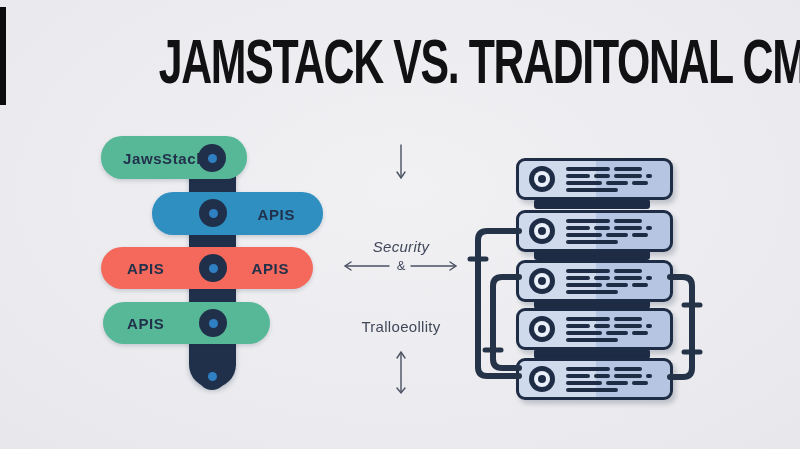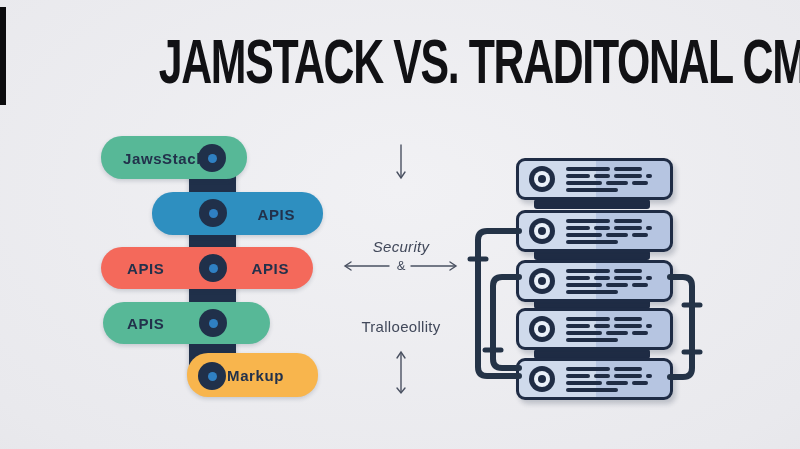--- a/index.html
+++ b/index.html
@@ -81,23 +81,20 @@
   </div>
   <div class="pill" style="left: 152px; top: 192px; width: 171px; height: 43px; background: rgb(46, 143, 192);">
     <span style="right:28px;left:auto;">APIS</span>
   </div>
   <div class="pill" style="left: 101px; top: 247px; width: 212px; height: 42px; background: rgb(244, 105, 91);">
     <span style="left:26px;">APIS</span>
     <span style="right:24px;left:auto;">APIS</span>
   </div>
   <div class="pill" style="left: 103px; top: 302px; width: 167px; height: 42px; background: rgb(87, 184, 151);">
     <span style="left:24px;">APIS</span>
-  </div>
-  <div class="pill" style="left: 187px; top: 353px; width: 131px; height: 44px; background: rgb(248, 181, 77);">
-    <span style="right:34px;left:auto;">Markup</span>
   </div>
 
   <div class="knob" style="left:198px;top:144px;"></div>
   <div class="knob" style="left:199px;top:199px;"></div>
   <div class="knob" style="left:199px;top:254px;"></div>
   <div class="knob" style="left:199px;top:309px;"></div>
   <div class="knob" style="left:198px;top:362px;"></div>
 
   <div class="mid-label" style="top:238px;font-style:italic;">Security</div>
   <div class="amp" style="top:258px;">&amp;</div>

